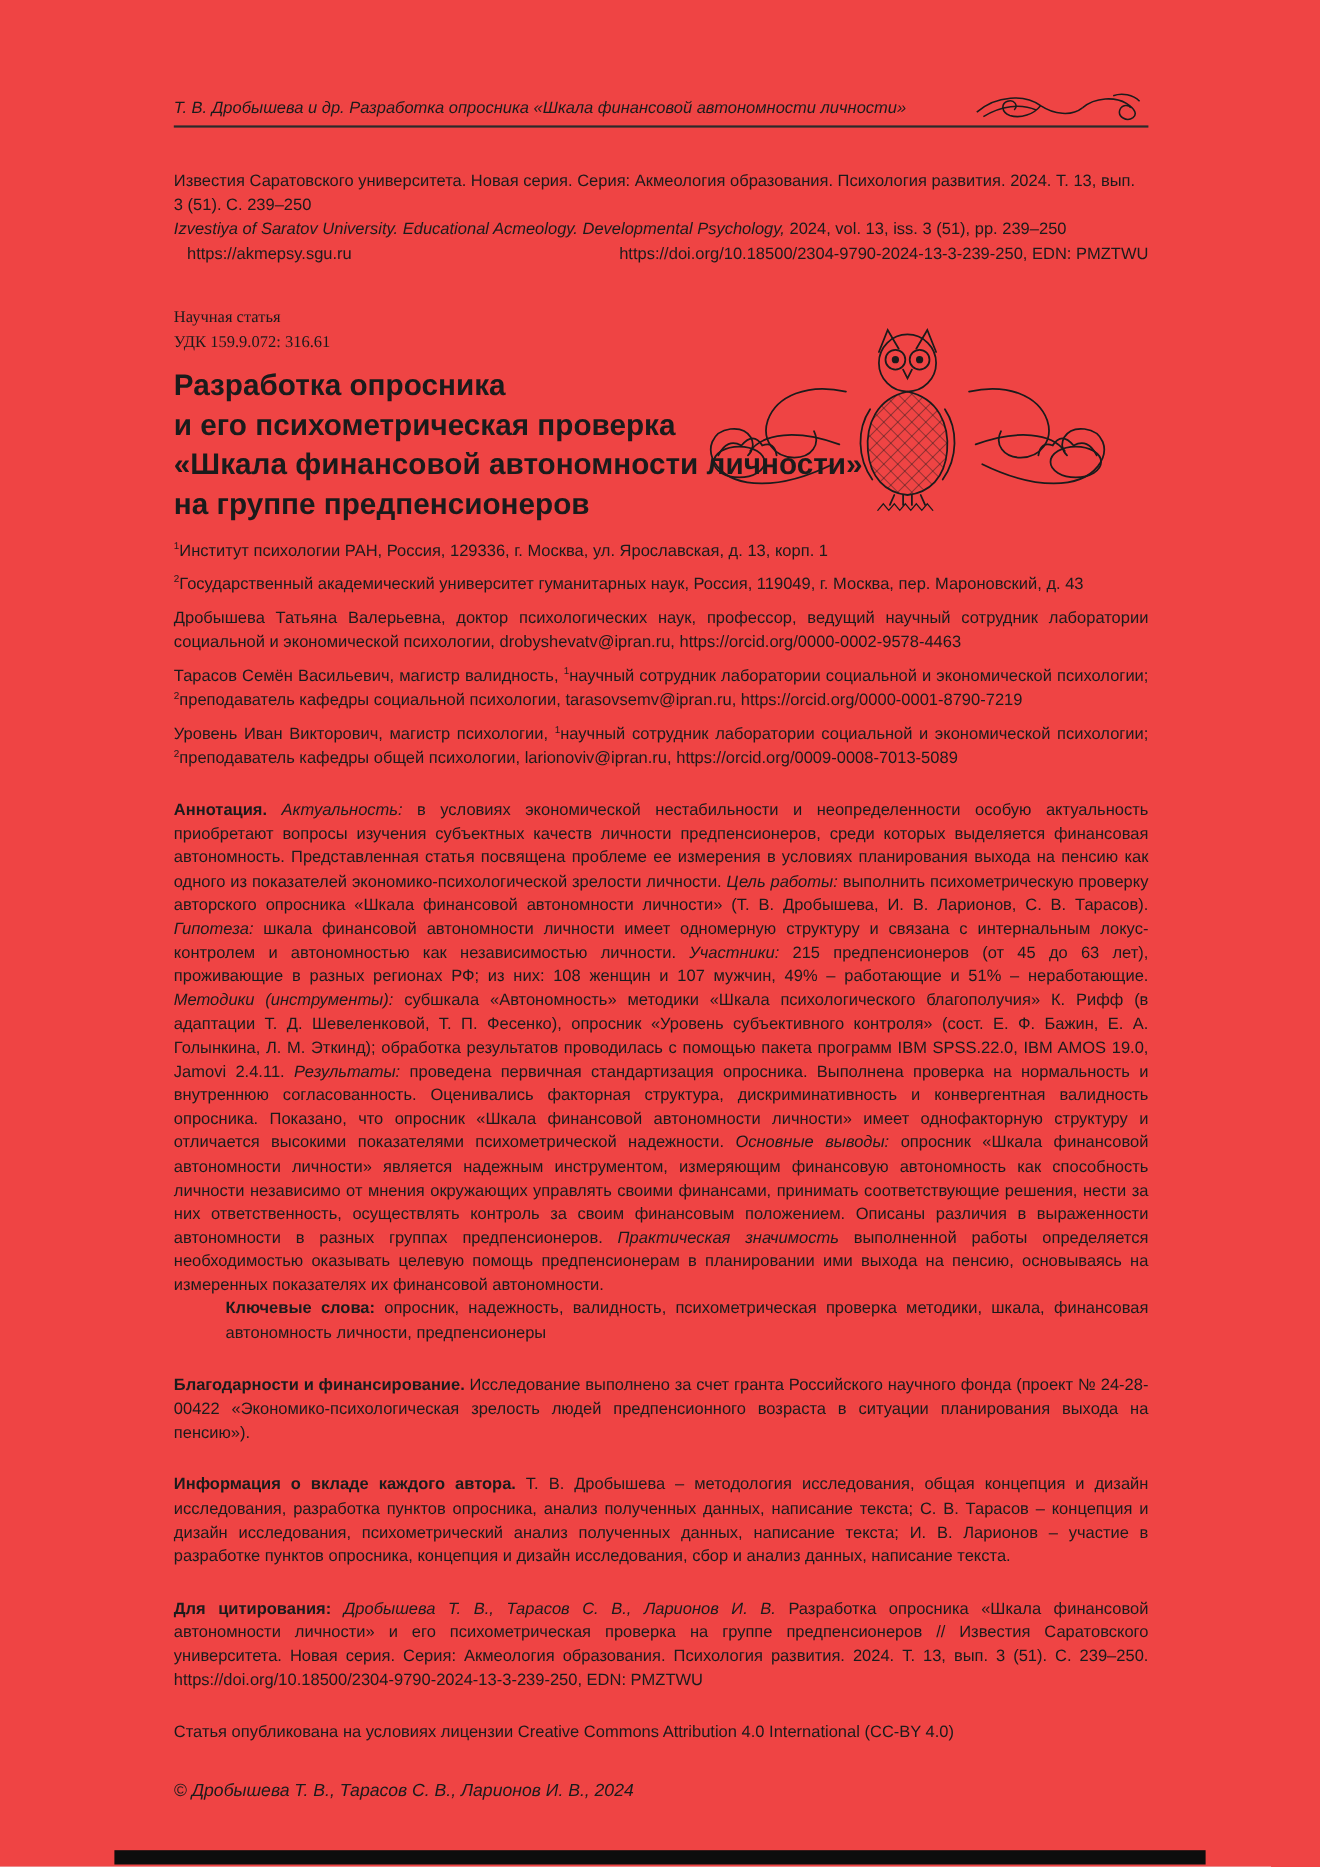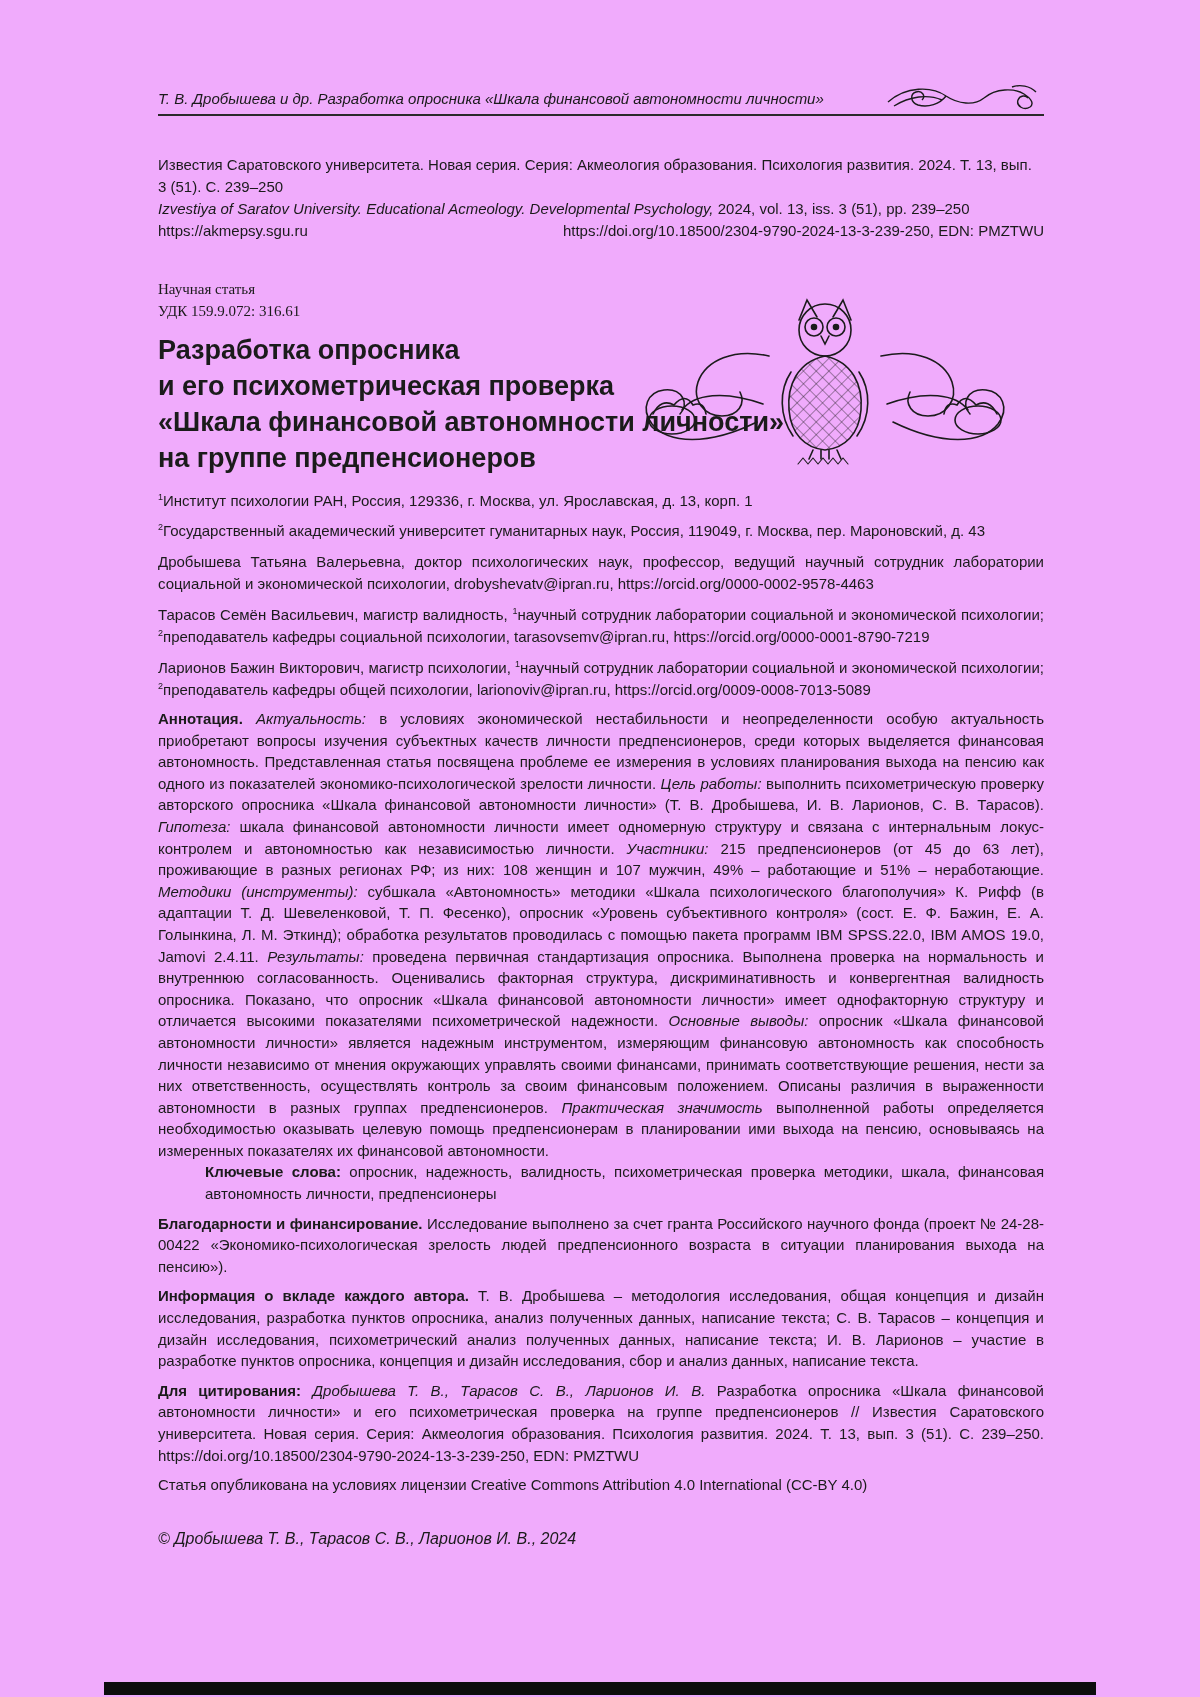--- a/index.html
+++ b/index.html
@@ -1,50 +1,50 @@
 <!DOCTYPE html>
 <html lang="ru"><head>
 <meta charset="utf-8">
 <style>
   * { margin:0; padding:0; box-sizing:border-box; }
   html,body { background:#e9e9e9; }
   body { font-family:"Liberation Sans", sans-serif; color:#1b1b1b; }
   .page {
-    position:relative; width:1200px; height:1697px; background:#f0abfc;
+    position:relative; width:1200px; height:1697px; background:#ef4444;
     margin:0 auto; overflow:hidden;
   }
   .content { position:absolute; left:158px; top:0; width:886px; }
   .i { font-style:italic; }
   .b { font-weight:bold; }
   sup { font-size:0.6em; vertical-align:super; line-height:0; }
   sup.env { margin-left:3px; }
 
   .running-row { margin-top:84px; display:flex; justify-content:space-between; align-items:flex-end; }
   .rh-text { font-size:15px; font-style:italic; padding-bottom:3px; }
   .rh-ornament { width:160px; height:26px; flex:0 0 auto; }
   .rule { border:none; border-top:2px solid #2a2a2a; margin-top:4px; }
 
   .meta { margin-top:38px; font-size:15px; line-height:22px; }
   .links-row { display:flex; justify-content:space-between; font-size:15px; line-height:22px; }
-  .link { cursor:pointer; }
+  .link { cursor:pointer;margin-left:12px; }
 
   .type-udk { margin-top:36px; font-size:15px; line-height:22px;font-family:Liberation Serif, serif; }
 
   .title { margin-top:10px; font-size:27px; font-weight:bold; line-height:36px; max-width:680px; }
 
   .authors { margin-top:16px; font-size:16.5px; font-weight:bold; }
 
   .affils { margin-top:14px; font-size:15px; line-height:21px; }
   .affil { margin-top:9px; }
 
   .bios { margin-top:6px; }
   .bio { margin-top:10px; font-size:15px; line-height:21.5px; text-align:justify; }
 
   .body-text { margin-top:8px; }
-  .para { font-size:15px; line-height:21.6px; text-align:justify; margin-top:8px; }
+  .para { font-size:15px; line-height:21.6px; text-align:justify; margin-top:26px; }
   .para.tight { margin-top:0;margin-left:47px; }
 
   .copyright { margin-top:34px; font-size:16px; font-style:italic; }
 
   .owl { position:absolute; left:638px; top:294px; width:374px; height:172px; }
   .bottom-bar { position:absolute; left:104px; bottom:2px; width:992px; height:13px; background:#0d0d0d; }
 </style>
 </head>
 <body>
 
@@ -87,21 +87,21 @@
 
 
     <div class="affils">
       <p class="affil"><sup>1</sup><span>Институт психологии РАН, Россия, 129336, г. Москва, ул. Ярославская, д. 13, корп. 1</span></p>
       <p class="affil"><sup>2</sup><span>Государственный академический университет гуманитарных наук, Россия, 119049, г. Москва, пер. Мароновский, д. 43</span></p>
     </div>
 
     <div class="bios">
       <p class="bio"><span>Дробышева Татьяна Валерьевна, доктор психологических наук, профессор, ведущий научный сотрудник лаборатории социальной и экономической психологии, drobyshevatv@ipran.ru, https://orcid.org/0000-0002-9578-4463</span></p>
       <p class="bio"><span>Тарасов Семён Васильевич, магистр валидность, </span><sup>1</sup><span>научный сотрудник лаборатории социальной и экономической психологии; </span><sup>2</sup><span>преподаватель кафедры социальной психологии, tarasovsemv@ipran.ru, https://orcid.org/0000-0001-8790-7219</span></p>
-      <p class="bio"><span>Ларионов Бажин Викторович, магистр психологии, </span><sup>1</sup><span>научный сотрудник лаборатории социальной и экономической психологии; </span><sup>2</sup><span>преподаватель кафедры общей психологии, larionoviv@ipran.ru, https://orcid.org/0009-0008-7013-5089</span></p>
+      <p class="bio"><span>Уровень Иван Викторович, магистр психологии, </span><sup>1</sup><span>научный сотрудник лаборатории социальной и экономической психологии; </span><sup>2</sup><span>преподаватель кафедры общей психологии, larionoviv@ipran.ru, https://orcid.org/0009-0008-7013-5089</span></p>
     </div>
 
     <div class="body-text">
       <p class="para"><span class="b">Аннотация. </span><span class="i">Актуальность:</span><span> в условиях экономической нестабильности и неопределенности особую актуальность приобретают вопросы изучения субъектных качеств личности предпенсионеров, среди которых выделяется финансовая автономность. Представленная статья посвящена проблеме ее измерения в условиях планирования выхода на пенсию как одного из показателей экономико-психологической зрелости личности. </span><span class="i">Цель работы:</span><span> выполнить психометрическую проверку авторского опросника «Шкала финансовой автономности личности» (Т. В. Дробышева, И. В. Ларионов, С. В. Тарасов). </span><span class="i">Гипотеза:</span><span> шкала финансовой автономности личности имеет одномерную структуру и связана с интернальным локус-контролем и автономностью как независимостью личности. </span><span class="i">Участники:</span><span> 215 предпенсионеров (от 45 до 63 лет), проживающие в разных регионах РФ; из них: 108 женщин и 107 мужчин, 49% – работающие и 51% – неработающие. </span><span class="i">Методики (инструменты):</span><span> субшкала «Автономность» методики «Шкала психологического благополучия» К. Рифф (в адаптации Т. Д. Шевеленковой, Т. П. Фесенко), опросник «Уровень субъективного контроля» (сост. Е. Ф. Бажин, Е. А. Голынкина, Л. М. Эткинд); обработка результатов проводилась с помощью пакета программ IBM SPSS.22.0, IBM AMOS 19.0, Jamovi 2.4.11. </span><span class="i">Результаты:</span><span> проведена первичная стандартизация опросника. Выполнена проверка на нормальность и внутреннюю согласованность. Оценивались факторная структура, дискриминативность и конвергентная валидность опросника. Показано, что опросник «Шкала финансовой автономности личности» имеет однофакторную структуру и отличается высокими показателями психометрической надежности. </span><span class="i">Основные выводы:</span><span> опросник «Шкала финансовой автономности личности» является надежным инструментом, измеряющим финансовую автономность как способность личности независимо от мнения окружающих управлять своими финансами, принимать соответствующие решения, нести за них ответственность, осуществлять контроль за своим финансовым положением. Описаны различия в выраженности автономности в разных группах предпенсионеров. </span><span class="i">Практическая значимость</span><span> выполненной работы определяется необходимостью оказывать целевую помощь предпенсионерам в планировании ими выхода на пенсию, основываясь на измеренных показателях их финансовой автономности.</span></p>
       <p class="para tight"><span class="b">Ключевые слова: </span><span>опросник, надежность, валидность, психометрическая проверка методики, шкала, финансовая автономность личности, предпенсионеры</span></p>
       <p class="para"><span class="b">Благодарности и финансирование. </span><span>Исследование выполнено за счет гранта Российского научного фонда (проект № 24-28-00422 «Экономико-психологическая зрелость людей предпенсионного возраста в ситуации планирования выхода на пенсию»).</span></p>
       <p class="para"><span class="b">Информация о вкладе каждого автора. </span><span>Т. В. Дробышева – методология исследования, общая концепция и дизайн исследования, разработка пунктов опросника, анализ полученных данных, написание текста; С. В. Тарасов – концепция и дизайн исследования, психометрический анализ полученных данных, написание текста; И. В. Ларионов – участие в разработке пунктов опросника, концепция и дизайн исследования, сбор и анализ данных, написание текста.</span></p>
       <p class="para"><span class="b">Для цитирования: </span><span class="i">Дробышева Т. В., Тарасов С. В., Ларионов И. В. </span><span>Разработка опросника «Шкала финансовой автономности личности» и его психометрическая проверка на группе предпенсионеров // Известия Саратовского университета. Новая серия. Серия: Акмеология образования. Психология развития. 2024. Т. 13, вып. 3 (51). С. 239–250. https://doi.org/10.18500/2304-9790-2024-13-3-239-250, EDN: PMZTWU</span></p>
       <p class="para">Статья опубликована на условиях лицензии Creative Commons Attribution 4.0 International (CC-BY 4.0)</p>
     </div>

